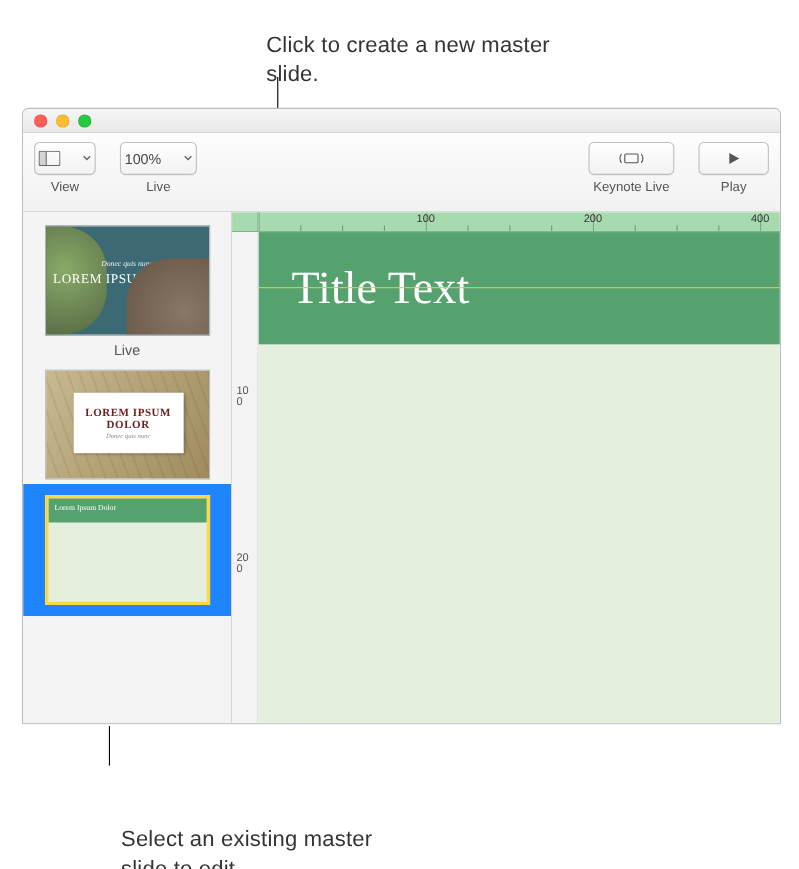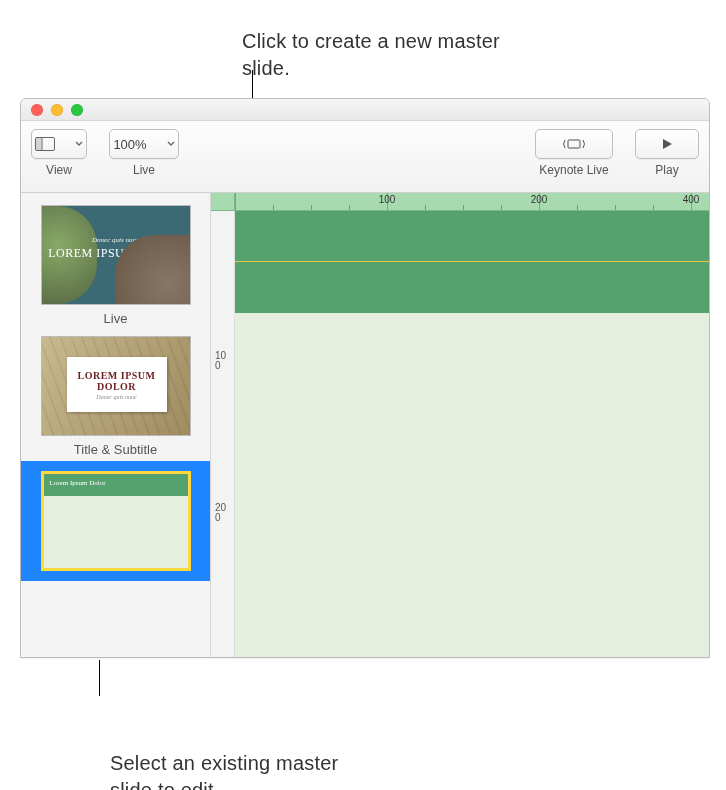--- a/index.html
+++ b/index.html
@@ -330,21 +330,20 @@
         <div class="thumb-label">Live</div>
       </div>
 
       <div class="thumb-item">
         <div class="thumb-box ts-thumb">
           <div class="card">
             <div class="t1">LOREM IPSUM DOLOR</div>
             <div class="t2">Donec quis nunc</div>
           </div>
         </div>
-        <div class="thumb-label">Title &amp; Subtitle</div>
       </div>
 
       <div class="thumb-item selected">
         <div class="thumb-box tt-thumb">
           <div class="bar">
               <span>Lorem Ipsum Dolor</span>
             </div>
         </div>
       </div>
 
@@ -372,19 +371,20 @@
         <div class="num" style="left:456px">400</div>
       </div>
 
       <div class="ruler-v">
         <div class="vnum" style="top:140px">100</div>
         <div class="vnum" style="top:292px">200</div>
       </div>
 
       <div class="canvas">
         <div class="title-band">
+          <span class="txt">Title Text</span>
           <div class="guide-line"></div>
         </div>
       </div>
     </div>
 
   </div>
 </div>
 
 </body></html>

